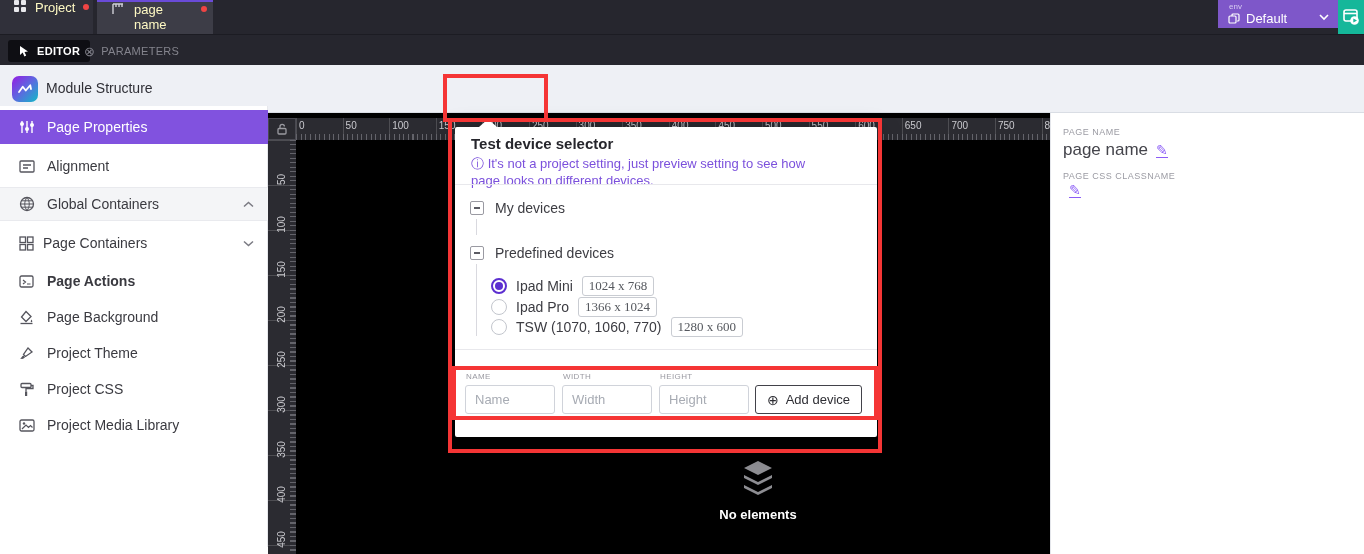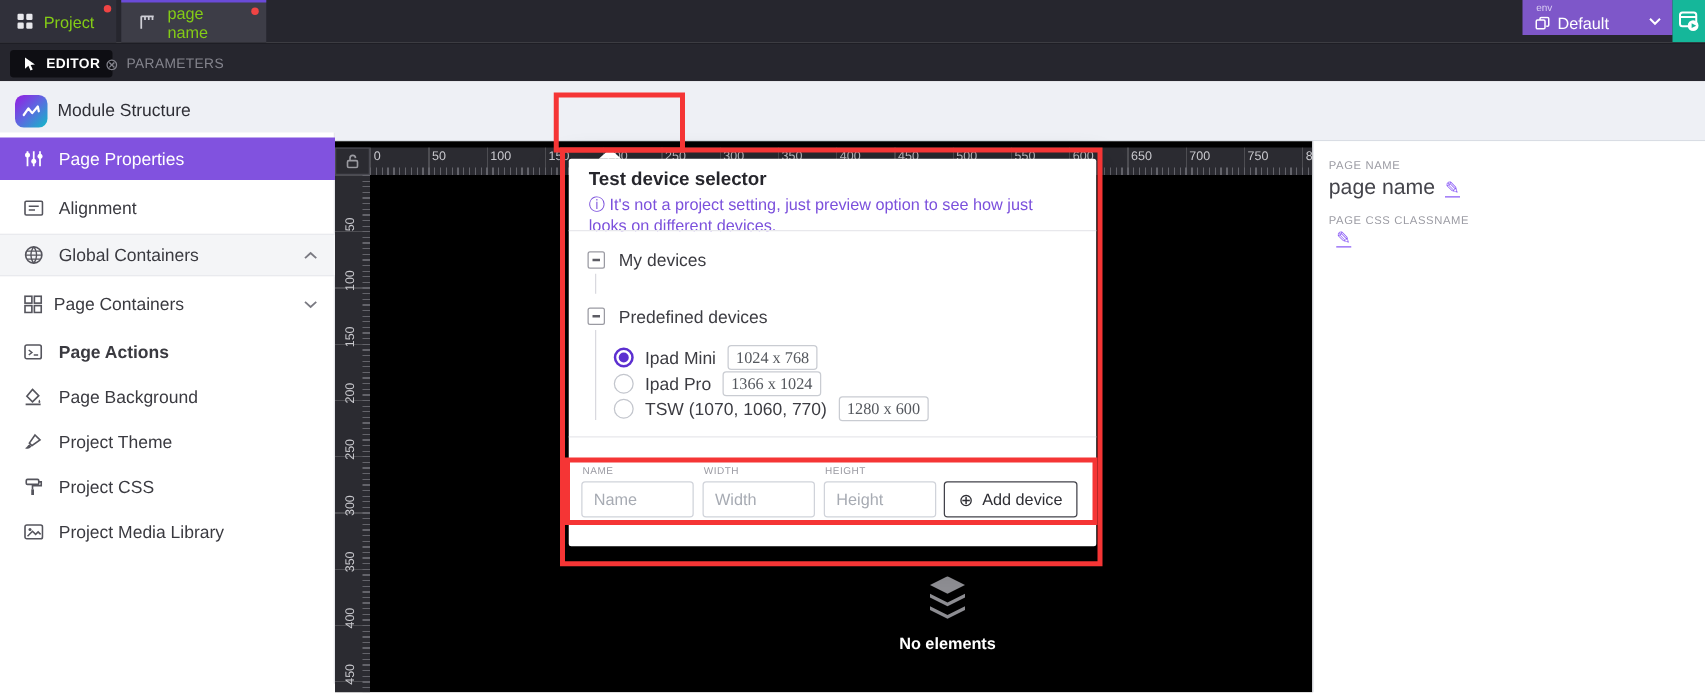--- a/index.html
+++ b/index.html
@@ -1,21 +1,21 @@
 <!DOCTYPE html>
 <html><head>
 <meta charset="utf-8">
 <style>
   * { margin:0; padding:0; box-sizing:border-box; }
   body { font-family:"Liberation Sans", sans-serif; background:#fff; }
   .app { position:relative; width:1364px; height:554px; overflow:hidden; background:#fff; }
 
   
   .topbar { position:absolute; left:0; top:0; width:1364px; height:34px; background:#26262e; }
-  .tab { position:absolute; top:0; height:34px; display:flex; align-items:center; gap:9px; padding:0 14px; color:#84cc16; font-size:13px; cursor:pointer; }
+  .tab { position:absolute; top:0; height:34px; display:flex; gap:9px; padding:0 14px; color:#fef9c3; font-size:13px; cursor:pointer; }
   .tab-project { left:0; width:93px; background:#30303a; }
   .tab-page { left:97px; width:116px; background:#3d3d47; border-top:2px solid #6a4bd8; }
   .reddot { position:absolute; top:4px; width:6px; height:6px; border-radius:50%; background:#ef4444; }
   .grid4 { display:grid; grid-template-columns:5px 5px; grid-template-rows:5px 5px; gap:2px; }
   .grid4 i { background:#e8e8ec; border-radius:1px; }
   .envbox { position:absolute; left:1218px; top:0; width:120px; height:28px; background:#7e57c9; color:#fff; }
   .envbox .envlbl { position:absolute; left:11px; top:2px; font-size:8px; color:#d9cdf2; }
   .envrow { position:absolute; left:10px; top:11px; display:flex; align-items:center; gap:6px; font-size:13px; }
   .envcaret { position:absolute; right:9px; top:14px; }
   .runbox { position:absolute; left:1338px; top:0; width:26px; height:34px; background:#15b79a; display:flex; align-items:center; justify-content:center; }
@@ -408,21 +408,21 @@
         <path d="M8 14 L22 21 L36 14 L36 17 L22 24 L8 17 Z" fill="#8d8d92"></path>
         <path d="M8 24 L22 31 L36 24 L36 27 L22 34 L8 27 Z" fill="#8d8d92"></path>
       </svg>
       <div class="txt">No elements</div>
     </div>
   </div>
 
   <div class="popup">
     <div class="caret"></div>
     <div class="ptitle">Test device selector</div>
-    <div class="pinfo"><span>ⓘ</span> <span>It's not a project setting, just preview option to see how just looks on different devices.</span></div>
+    <div class="pinfo"><span>ⓘ</span> <span>It's not a project setting, just preview setting to see how page looks on different devices.</span></div>
     <div class="pdiv1"></div>
 
     <div class="grp grp-my">
       <span class="colico"></span>
       <span>My devices</span>
     </div>
     <div class="treeline1"></div>
 
     <div class="grp grp-pre">
       <span class="colico"></span>

